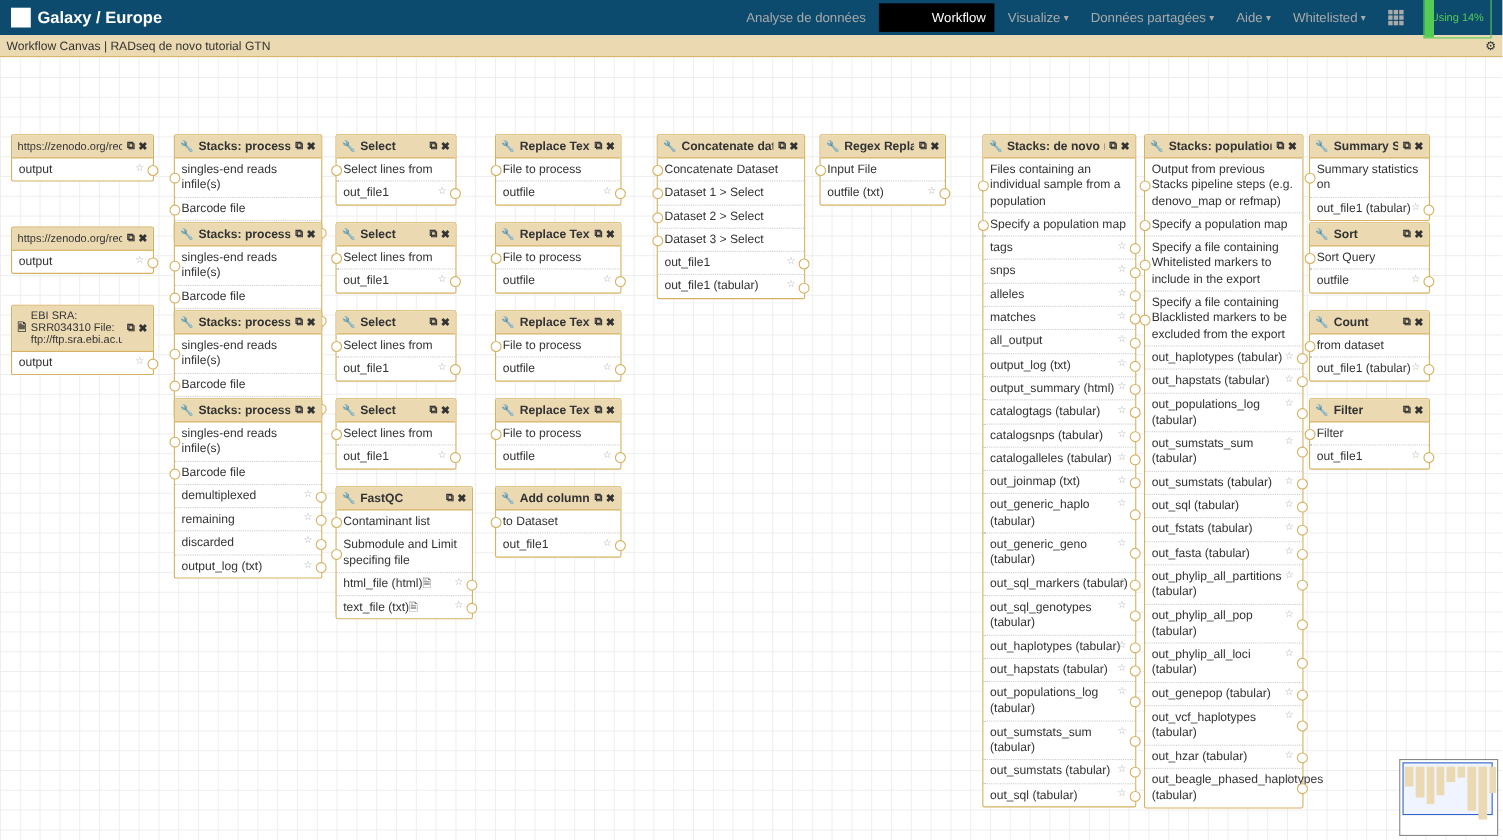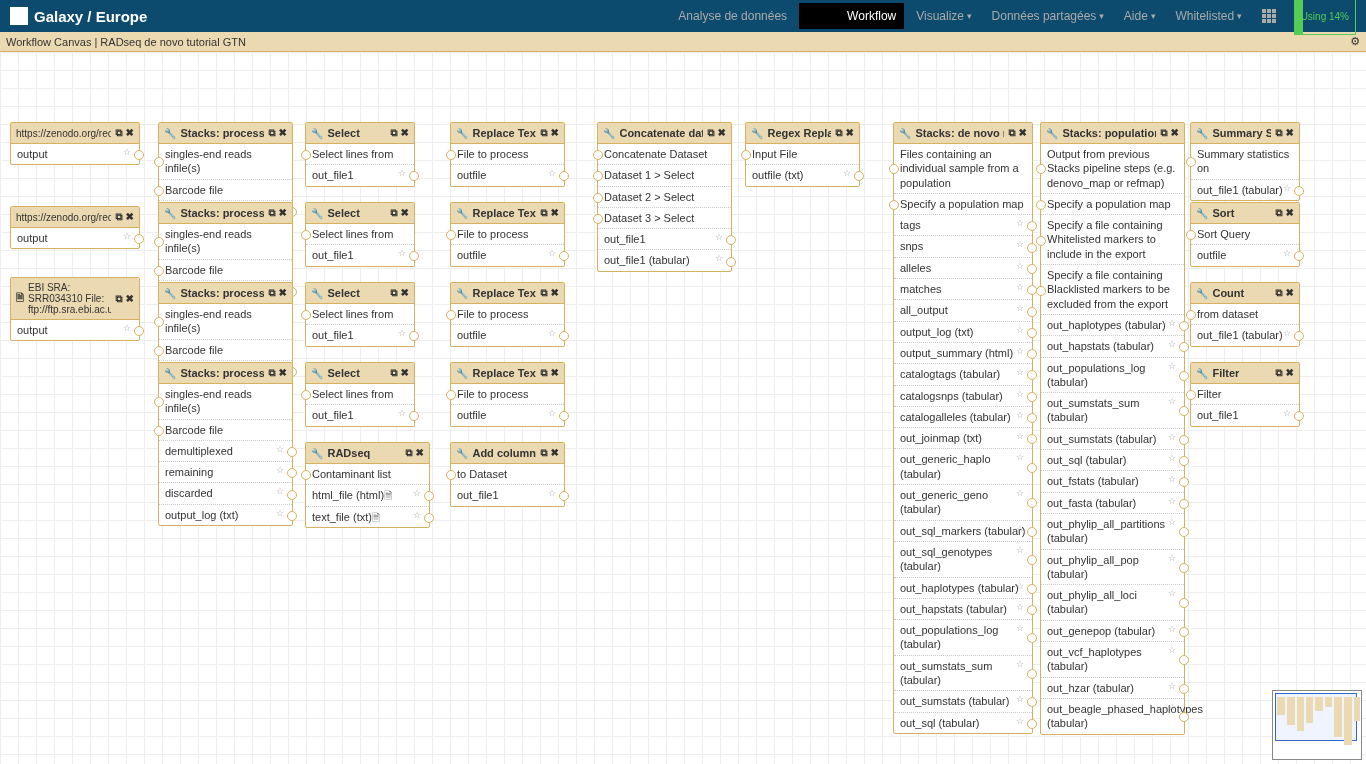--- a/index.html
+++ b/index.html
@@ -236,28 +236,29 @@
         </span>
       </div>
       <div class="node-body">
         <div class="row in">Select lines from</div>
         <div class="row out">out_file1<span class="star">☆</span></div>
       </div>
     </div>
     <div class="node" style="left: 305px; top: 390px; width: 125px;">
       <div class="node-title">
         <span class="t-icon">🔧</span>
-        <span class="title-text">RADseq</span>
+        <span class="title-text">FastQC</span>
         <span class="t-actions">
           <span class="t-act">⧉</span>
           <span class="t-act">✖</span>
         </span>
       </div>
       <div class="node-body">
         <div class="row in">Contaminant list</div>
+        <div class="row in">Submodule and Limit specifing file</div>
         <div class="row out">html_file (html)<span class="row-icon">🗎</span><span class="star">☆</span></div>
         <div class="row out">text_file (txt)<span class="row-icon">🗎</span><span class="star">☆</span></div>
       </div>
     </div>
     <div class="node" style="left: 450px; top: 70px; width: 115px;">
       <div class="node-title">
         <span class="t-icon">🔧</span>
         <span class="title-text">Replace Text</span>
         <span class="t-actions">
           <span class="t-act">⧉</span>

